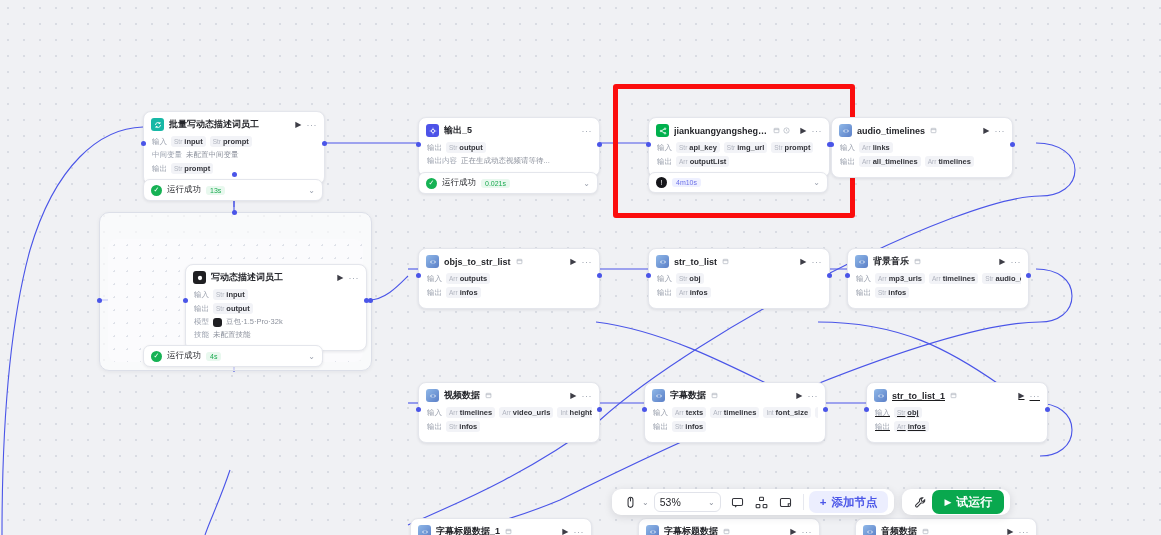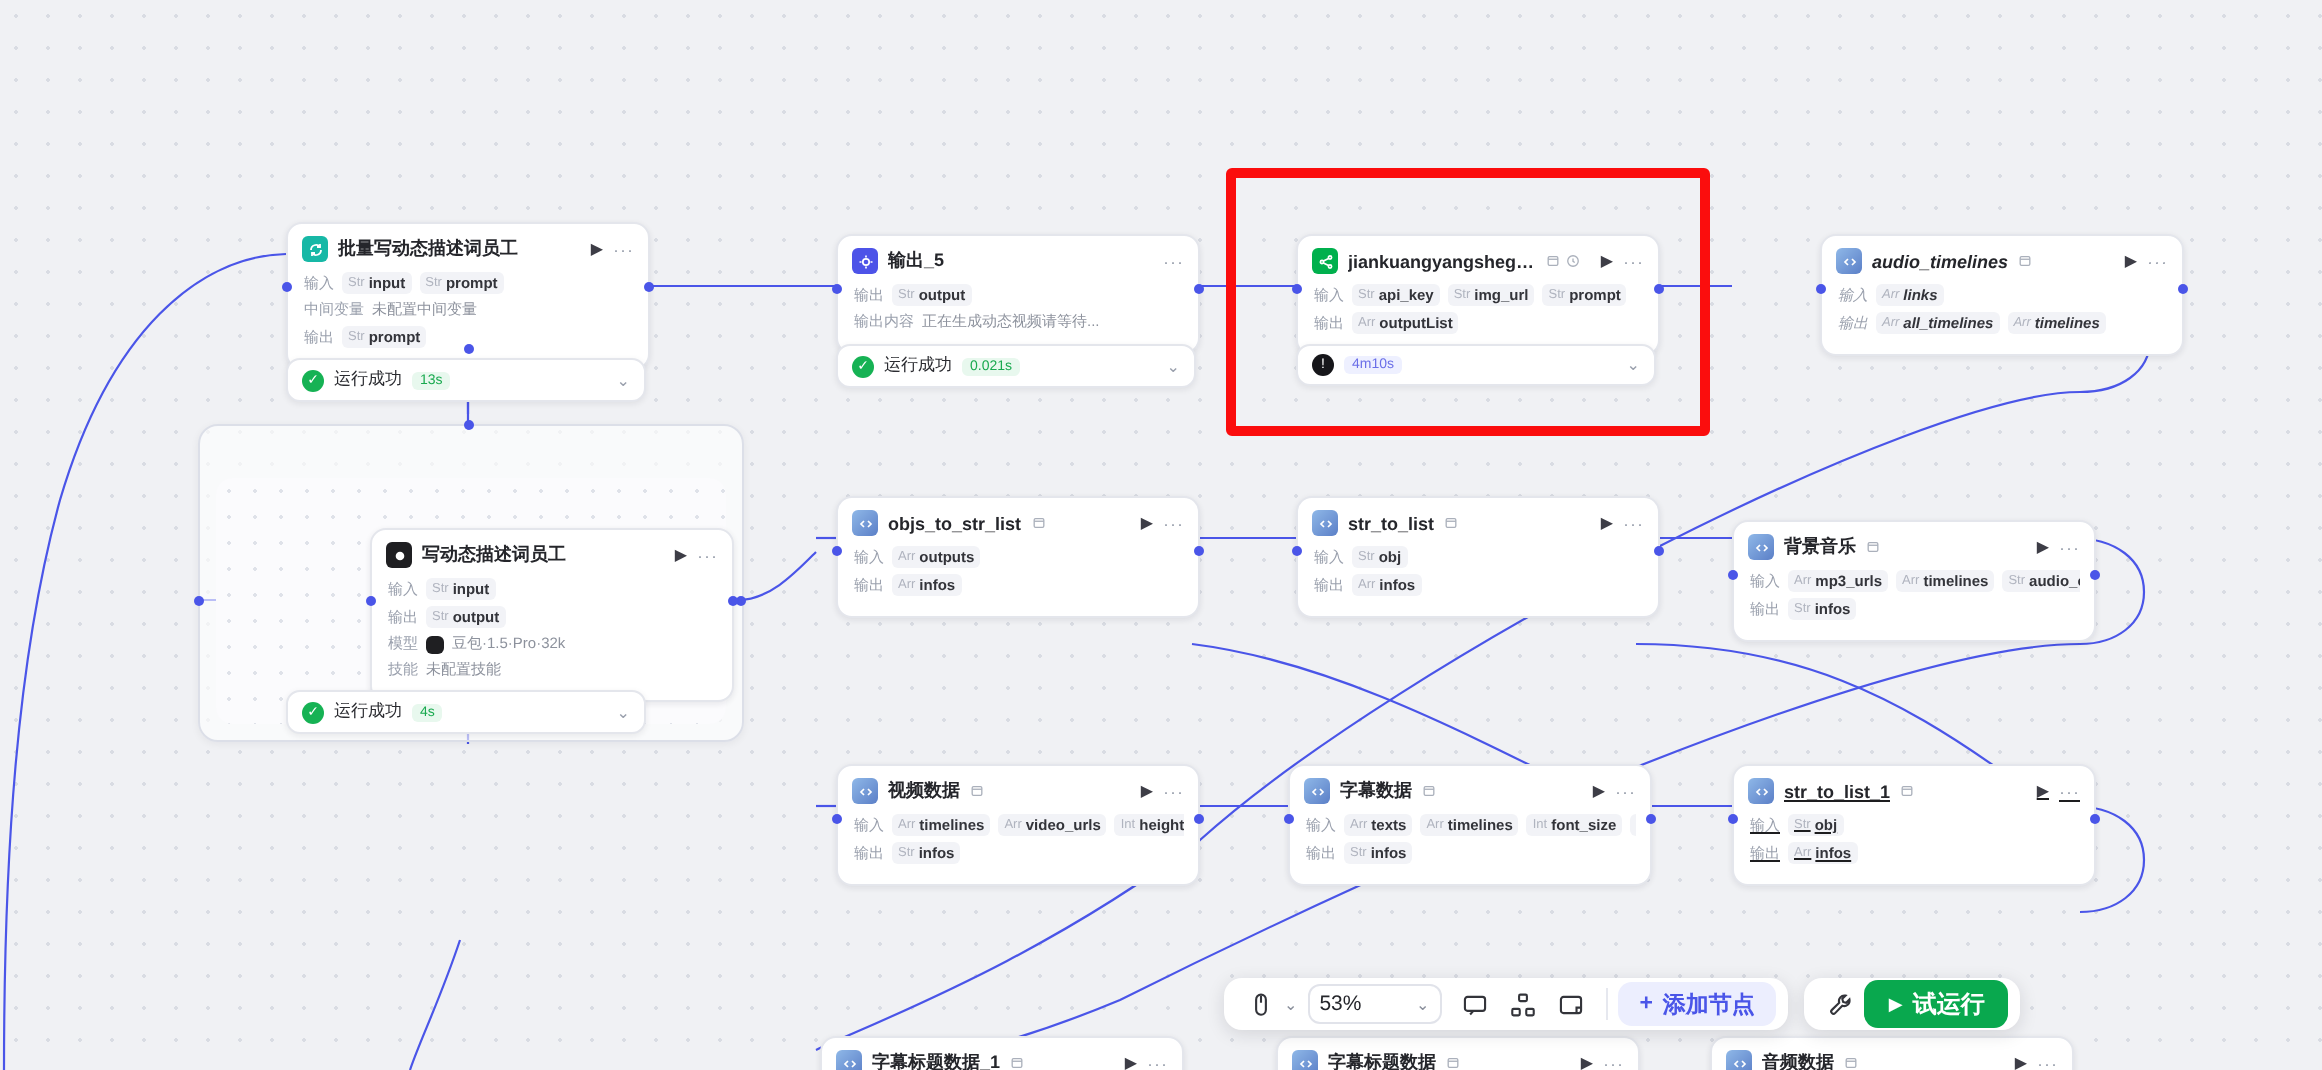--- a/index.html
+++ b/index.html
@@ -306,21 +306,21 @@
     <span class="port" style="left:-3px;top:24px;"></span>
     <span class="port" style="left:178px;top:24px;"></span>
   </div>
   <div class="status" style="left:648px;top:172px;">
     <span class="stico err">!</span>
     <span class="sttime">4m10s</span>
     <span class="stchev">⌄</span>
   </div>
   <div class="redbox" style="left:613px;top:84px;width:232px;height:124px;"></div>
 
-  <div class="node" style="left:910px;top:117px;font-style:italic;">
+  <div class="node" style="left:831px;top:117px;">
     <div class="nhead">
       <span class="nicon blue">
         <svg class="ic" width="8" height="8" viewBox="0 0 16 16" fill="none" stroke="#fff" stroke-width="1.7">
             <path d="M6 5 3 8l3 3M10 5l3 3-3 3"></path>
           </svg>
       </span>
       <span class="ntitle">audio_timelines</span>
       <span class="nbadges">
         <svg class="ic" width="7" height="7" viewBox="0 0 16 16" fill="none" stroke="#aab0bb" stroke-width="1.5">
             <rect x="2.5" y="3" width="11" height="10" rx="1.5"></rect>
@@ -424,21 +424,21 @@
         <span class="chip">
             <span class="ty">Arr</span>
             <span>infos</span>
           </span>
       </div>
     </div>
     <span class="port" style="left:-3px;top:24px;"></span>
     <span class="port" style="left:178px;top:24px;"></span>
   </div>
 
-  <div class="node" style="left:866px;top:248px;margin-top:12px;">
+  <div class="node" style="left:847px;top:248px;">
     <div class="nhead">
       <span class="nicon blue">
         <svg class="ic" width="8" height="8" viewBox="0 0 16 16" fill="none" stroke="#fff" stroke-width="1.7">
             <path d="M6 5 3 8l3 3M10 5l3 3-3 3"></path>
           </svg>
       </span>
       <span class="ntitle">背景音乐</span>
       <span class="nbadges">
         <svg class="ic" width="7" height="7" viewBox="0 0 16 16" fill="none" stroke="#aab0bb" stroke-width="1.5">
             <rect x="2.5" y="3" width="11" height="10" rx="1.5"></rect>

